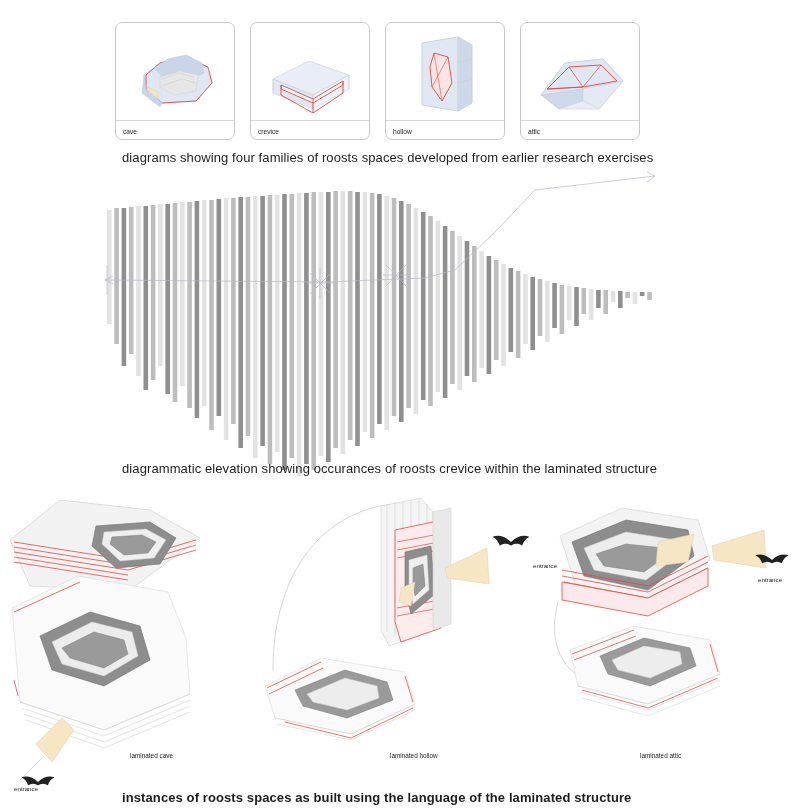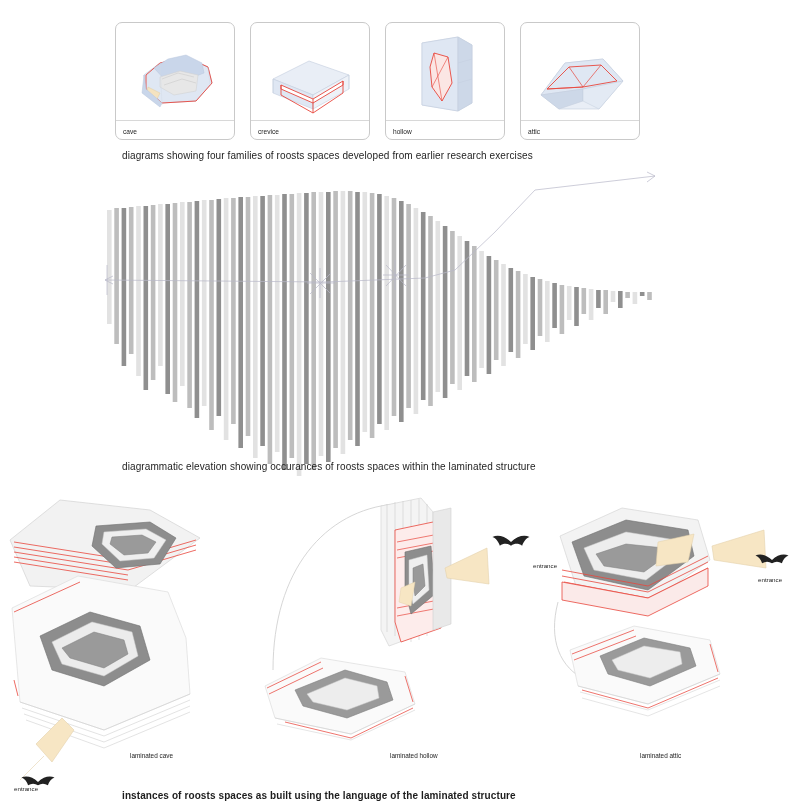--- a/index.html
+++ b/index.html
@@ -17,21 +17,21 @@
   }
   .page {
     position: absolute;
     left: 0; top: 0;
     width: 800px; height: 810px;
   }
 
   
   .caption {
     position: absolute;
-    font-size: 10px;
+    font-size: 13px;
     letter-spacing: 0.1px;
     color: #1d1d1d;
     white-space: nowrap;
   }
   .tile-label {
     position: absolute;
     font-size: 6.6px;
     color: #1d1d1d;
     white-space: nowrap;
   }
@@ -228,21 +228,21 @@
       <g id="guides">
         <path d="M10,120 L18,116 M10,120 L18,124 M10,120 L230,122 L330,118 L360,110 L400,72 L440,30 L560,16" stroke="#b8b8c8" stroke-width="0.7" fill="none"></path>
         <path d="M560,16 L552,12 M560,16 L552,22" stroke="#b8b8c8" stroke-width="0.7" fill="none"></path>
         <path d="M12,105 L12,135" stroke="#b8b8c8" stroke-width="0.7"></path>
         <path d="M225,108 L225,138 M212,123 L240,123 M215,113 L236,134 M236,113 L215,134" stroke="#b8b8c8" stroke-width="0.7"></path>
         <path d="M300,100 L300,130 M288,115 L314,115 M291,105 L311,126 M311,105 L291,126" stroke="#b8b8c8" stroke-width="0.7"></path>
       </g>
     </svg>
   </div>
 
-  <div class="caption" style="left:122px; top:461px;">diagrammatic elevation showing occurances of roosts spaces within the laminated structure</div>
+  <div class="caption" style="left:122px; top:461px;">diagrammatic elevation showing occurances of roosts crevice within the laminated structure</div>
 
   <div class="instance-wrap" style="left:0px; top:480px; width:260px; height:300px;">
     <svg width="260" height="300" viewBox="0 0 260 300">
 
       <polygon points="10,60 60,20 150,30 200,58 130,110 30,106" fill="#f2f2f2" stroke="#d3d3d3" stroke-width="0.7"></polygon>
       <g stroke="#e8463c" stroke-width="0.8" fill="none">
         <path d="M14,62 L128,80"></path>
           <path d="M14,67 L128,85"></path>
           <path d="M14,72 L128,90"></path>
         <path d="M14,77 L128,95"></path>

